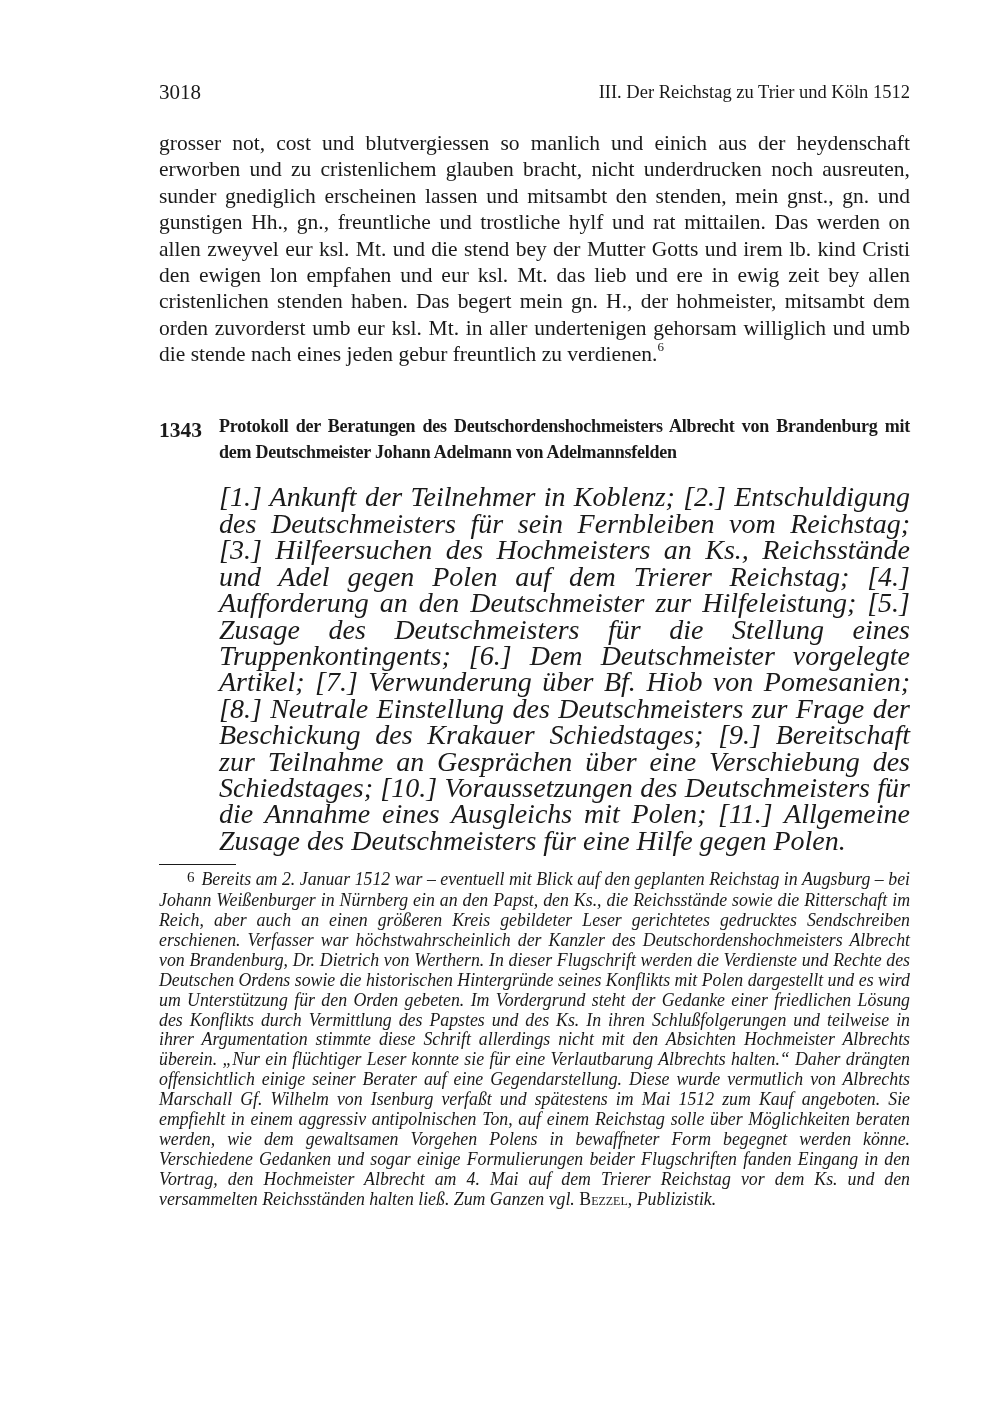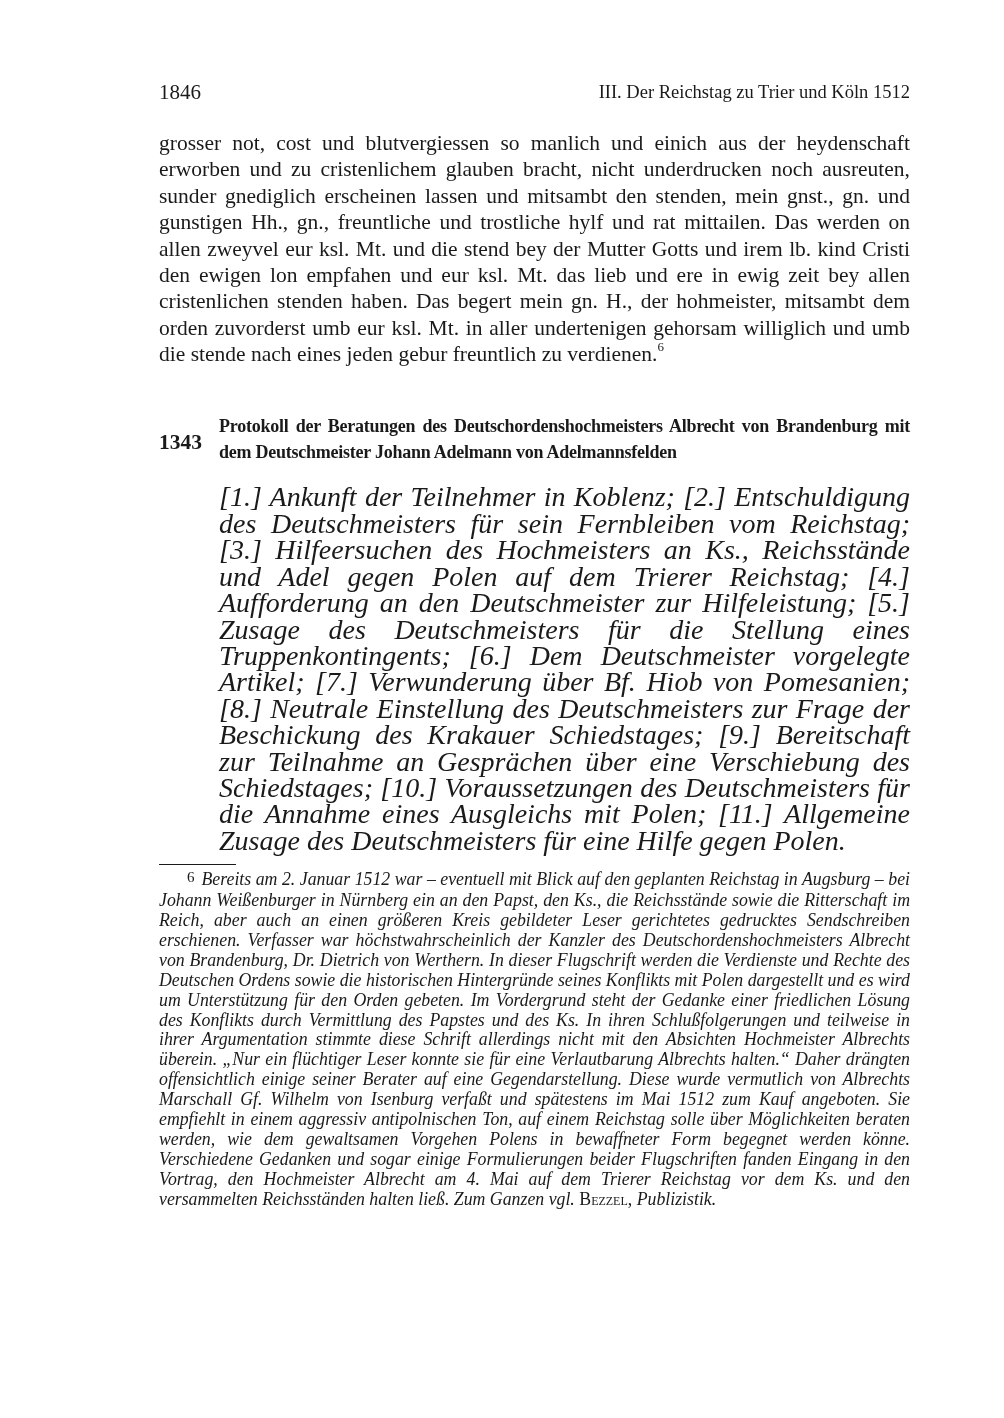--- a/index.html
+++ b/index.html
@@ -55,21 +55,21 @@
       position: relative;
       top: -2px;
     }
     .doc-entry {
       margin-top: 45px;
       position: relative;
     }
     .doc-number {
       position: absolute;
       left: 0;
-      top: 16px;
+      top: 4px;
       font-weight: bold;
       font-size: 21.5px;
       line-height: 26.4px;
     }
     .doc-heading {
       margin-left: 60px;
       font-weight: bold;
       font-size: 18px;
       line-height: 26.4px;
       text-align: justify;
@@ -114,21 +114,21 @@
     .fn-tail {
       font-style: italic;
     }
   </style>
 </head>
 <body>
 
 <div class="page">
 
   <div class="running-head">
-    <span class="page-number">1846</span>
+    <span class="page-number">3018</span>
     <span class="running-title">III. Der Reichstag zu Trier und Köln 1512</span>
   </div>
 
   <p class="body-text" style="margin-bottom:0;"><span>grosser not, cost und blutvergiessen so manlich und einich aus der heydenschaft erworben und zu cristenlichem glauben bracht, nicht underdrucken noch ausreuten, sunder gnediglich erscheinen lassen und mitsambt den stenden, mein gnst., gn. und gunstigen Hh., gn., freuntliche und trostliche hylf und rat mittailen. Das werden on allen zweyvel eur ksl. Mt. und die stend bey der Mutter Gotts und irem lb. kind Cristi den ewigen lon empfahen und eur ksl. Mt. das lieb und ere in ewig zeit bey allen cristenlichen stenden haben. Das begert mein gn. H., der hohmeister, mitsambt dem orden zuvorderst umb eur ksl. Mt. in aller undertenigen gehorsam williglich und umb die stende nach eines jeden gebur freuntlich zu verdienen.</span><sup>6</sup></p>
 
   <div class="doc-entry">
     <div class="doc-number">1343</div>
     <div class="doc-heading">Protokoll der Beratungen des Deutschordenshochmeisters Albrecht von Brandenburg mit dem Deutschmeister Johann Adelmann von Adel­mannsfelden</div>
     <div class="doc-summary">[1.] Ankunft der Teilnehmer in Koblenz; [2.] Entschuldigung des Deutsch­meisters für sein Fernbleiben vom Reichstag; [3.] Hilfeersuchen des Hoch­meisters an Ks., Reichsstände und Adel gegen Polen auf dem Trierer Reichs­tag; [4.] Aufforderung an den Deutschmeister zur Hilfeleistung; [5.] Zusage des Deutschmeisters für die Stellung eines Truppenkontingents; [6.] Dem Deutschmeister vorgelegte Artikel; [7.] Verwunderung über Bf. Hiob von Pomesanien; [8.] Neutrale Einstellung des Deutschmeisters zur Frage der Beschickung des Krakauer Schiedstages; [9.] Bereitschaft zur Teilnahme an Gesprächen über eine Verschiebung des Schiedstages; [10.] Voraussetzungen des Deutschmeisters für die Annahme eines Ausgleichs mit Polen; [11.] Allge­meine Zusage des Deutschmeisters für eine Hilfe gegen Polen.</div>
   </div>

